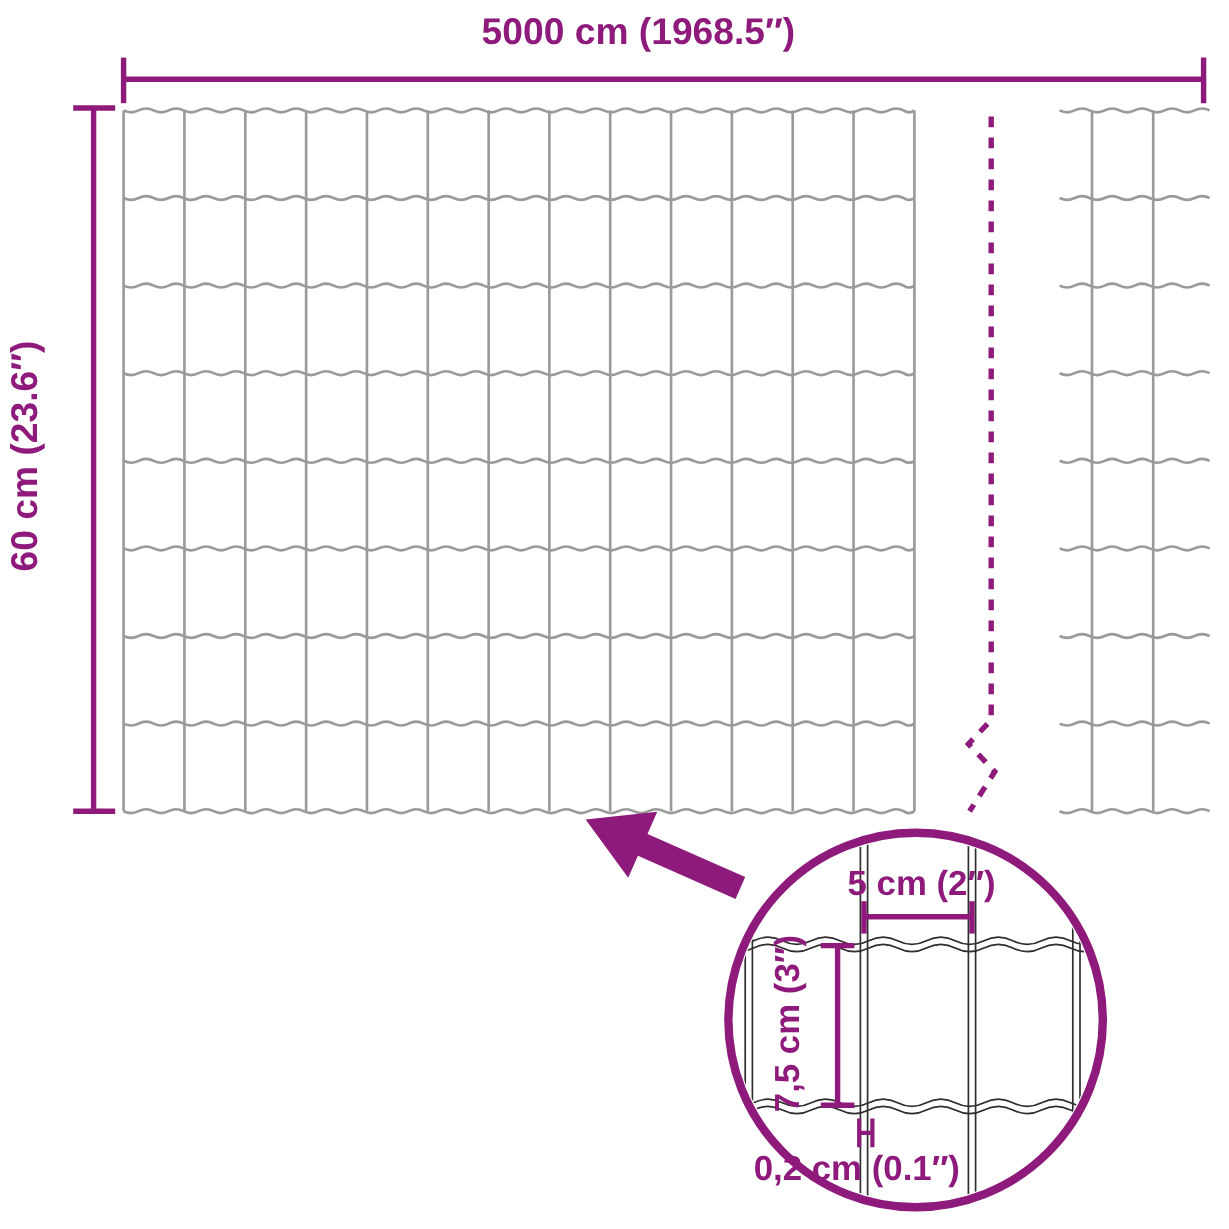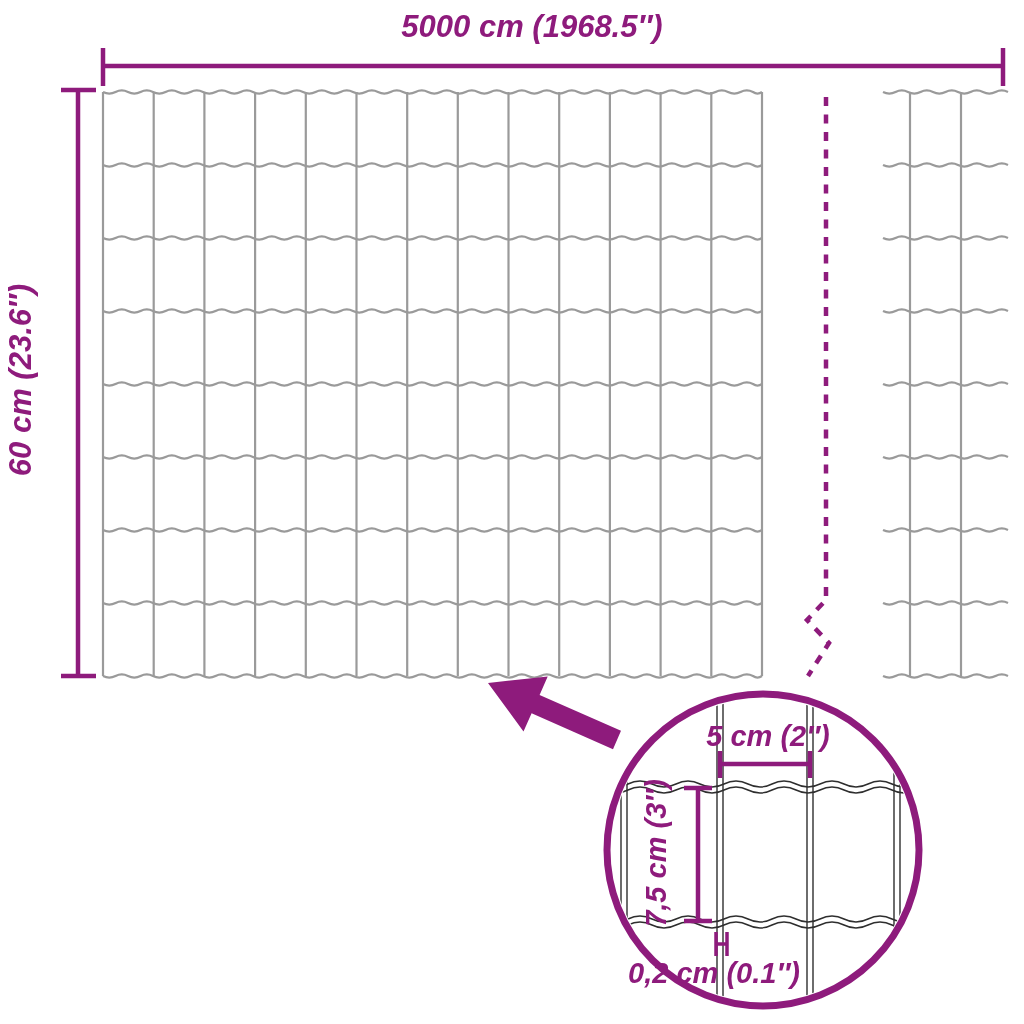--- a/index.html
+++ b/index.html
@@ -8,21 +8,20 @@
     background: #ffffff;
     width: 1024px;
     height: 1024px;
     overflow: hidden;
   }
   #stage {
     position: relative;
     width: 832px;
     height: 1024px;
     font-family: "Liberation Sans", sans-serif;
-    font-style: italic;
   }
   svg { display: block; }
   .accent-stroke { stroke: var(--accent); }
   .accent-fill   { fill: var(--accent); }
   .dim-label {
     fill: var(--accent);
     font-family: "Liberation Sans", sans-serif;
     font-weight: 700;
   }
   .lbl-lg { font-size: 31px; }

